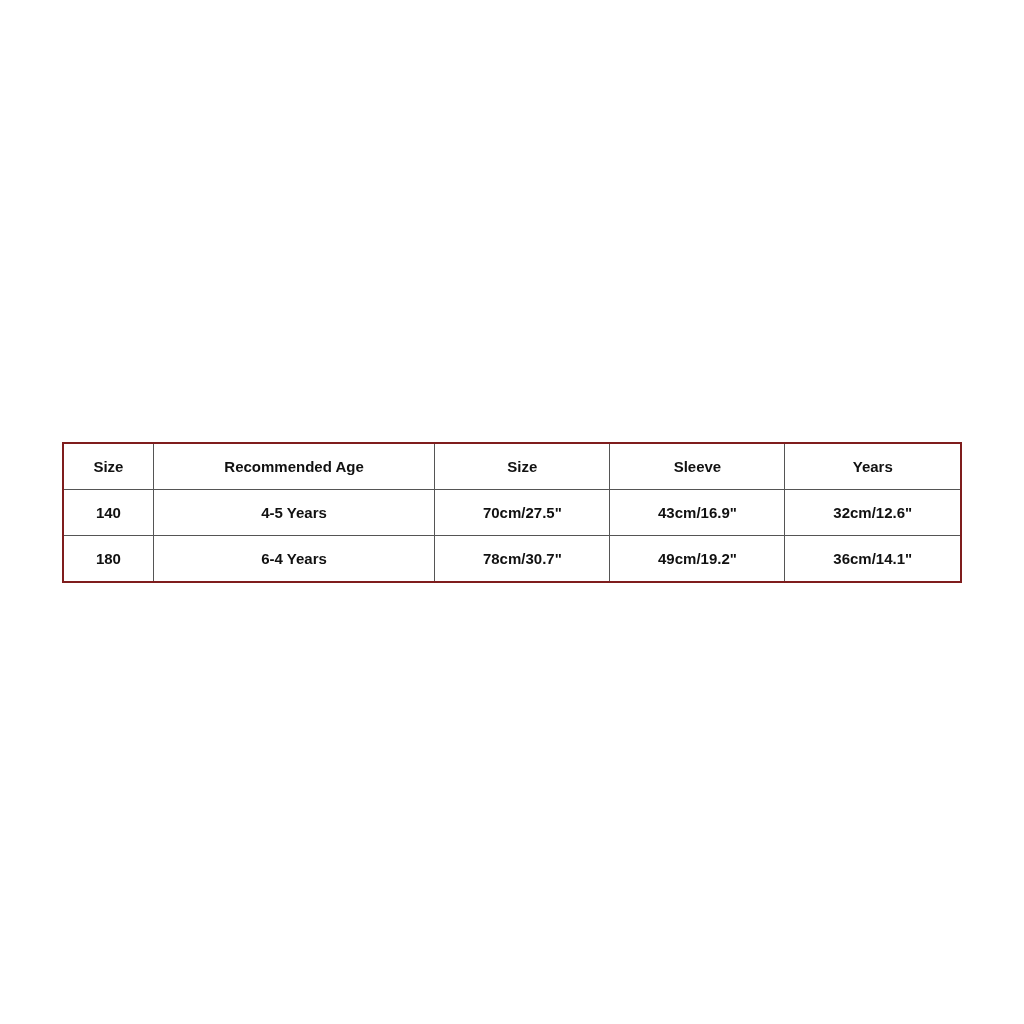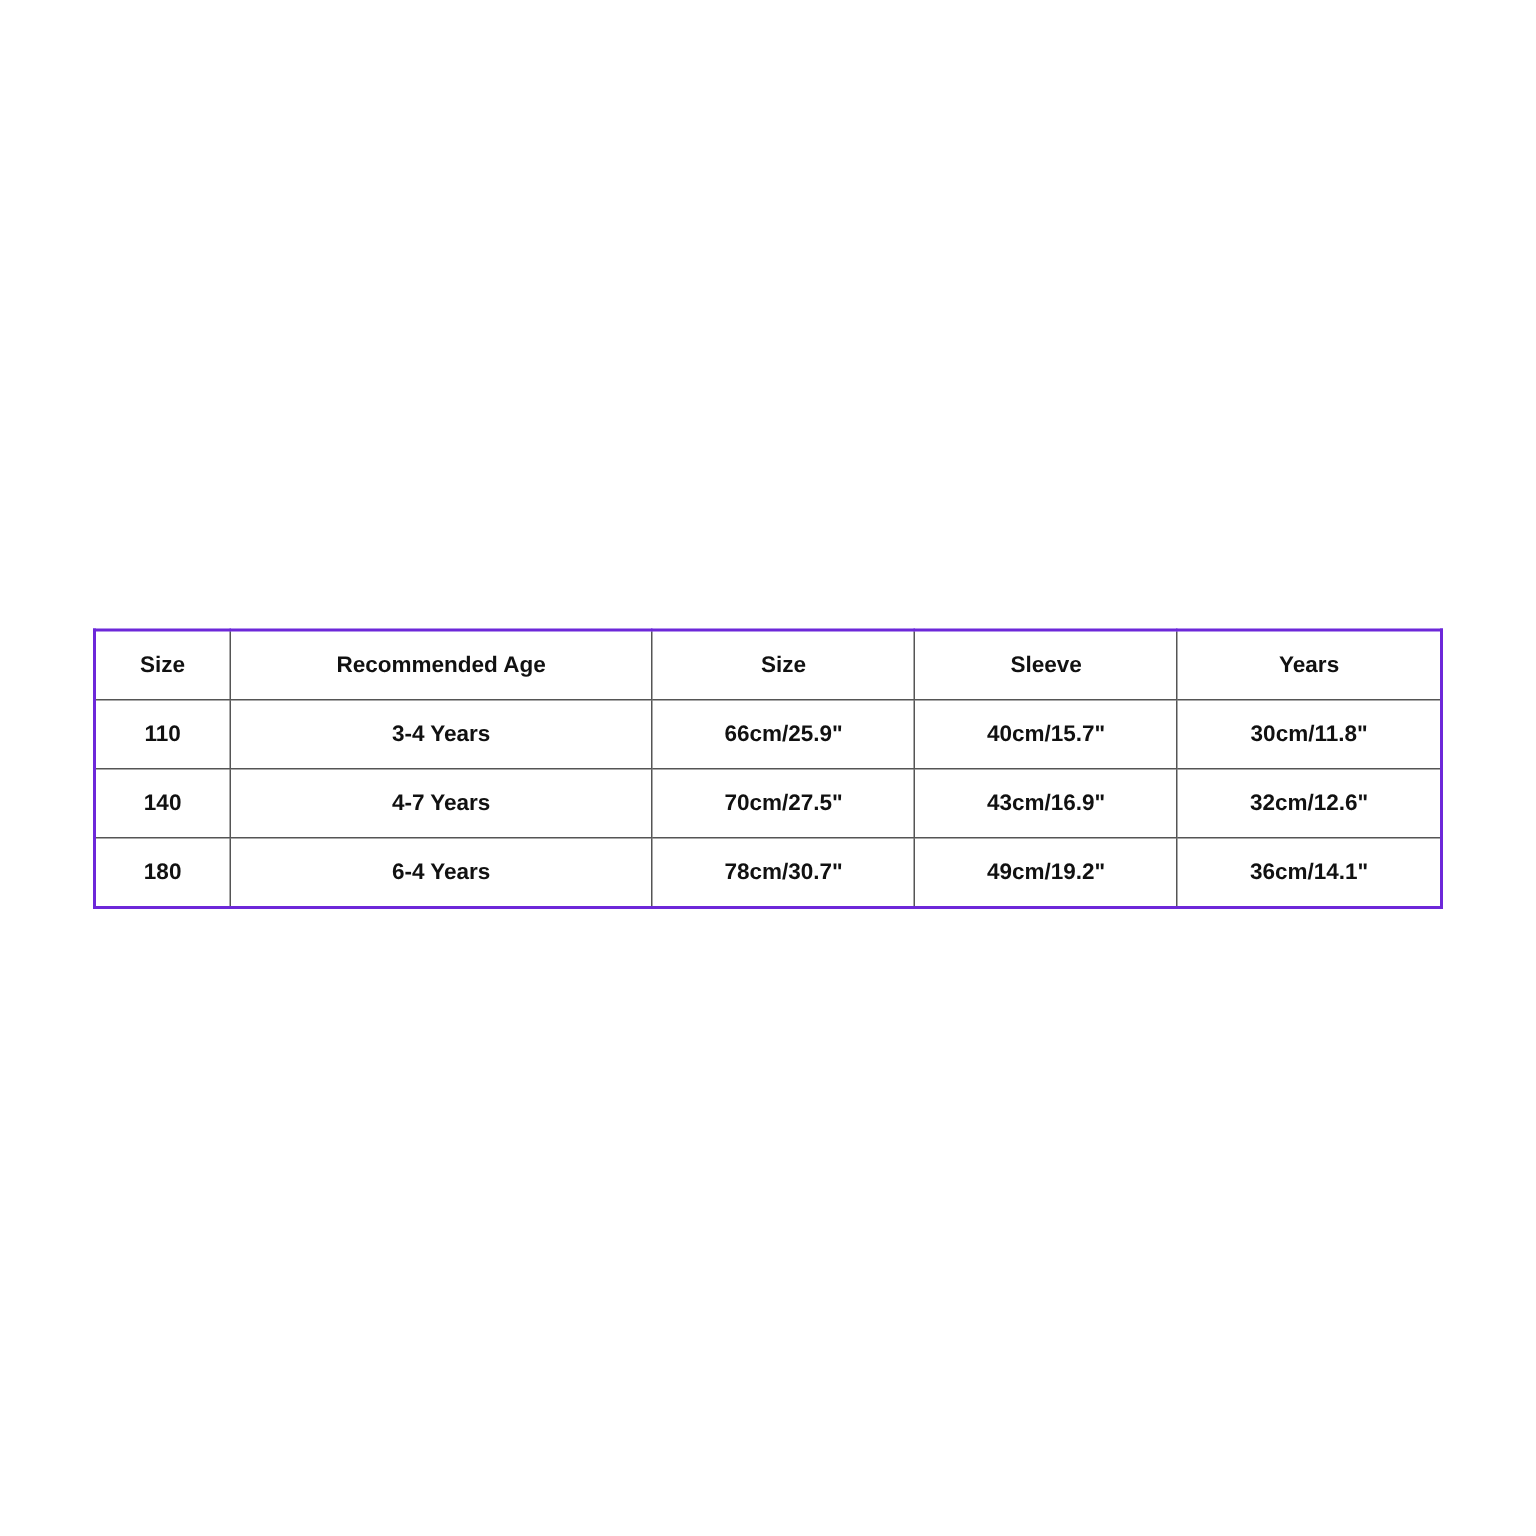--- a/index.html
+++ b/index.html
@@ -19,21 +19,21 @@
     }
 
     .table-container {
       width: 900px;
       margin: 0 auto;
     }
 
     table {
       width: 100%;
       border-collapse: collapse;
-      border: 2px solid #6d28d9;
+      border: 2px solid #7f1d1d;
     }
 
     th, td {
       border: 1.5px solid #555555;
       padding: 14px 10px;
       text-align: center;
       font-size: 15px;
       color: #111111;
     }
 
@@ -61,30 +61,23 @@
     <thead>
       <tr>
         <th>Size</th>
         <th>Recommended Age</th>
         <th>Size</th>
         <th>Sleeve</th>
         <th>Years</th>
       </tr>
     </thead>
     <tbody id="table-body">
-    <tr>
-          <td>110</td>
-          <td>3-4 Years</td>
-          <td>66cm/25.9"</td>
-          <td>40cm/15.7"</td>
-          <td>30cm/11.8"</td>
-        </tr>
         <tr>
           <td>140</td>
-          <td>4-7 Years</td>
+          <td>4-5 Years</td>
           <td>70cm/27.5"</td>
           <td>43cm/16.9"</td>
           <td>32cm/12.6"</td>
         </tr>
         <tr>
           <td>180</td>
           <td>6-4 Years</td>
           <td>78cm/30.7"</td>
           <td>49cm/19.2"</td>
           <td>36cm/14.1"</td>

